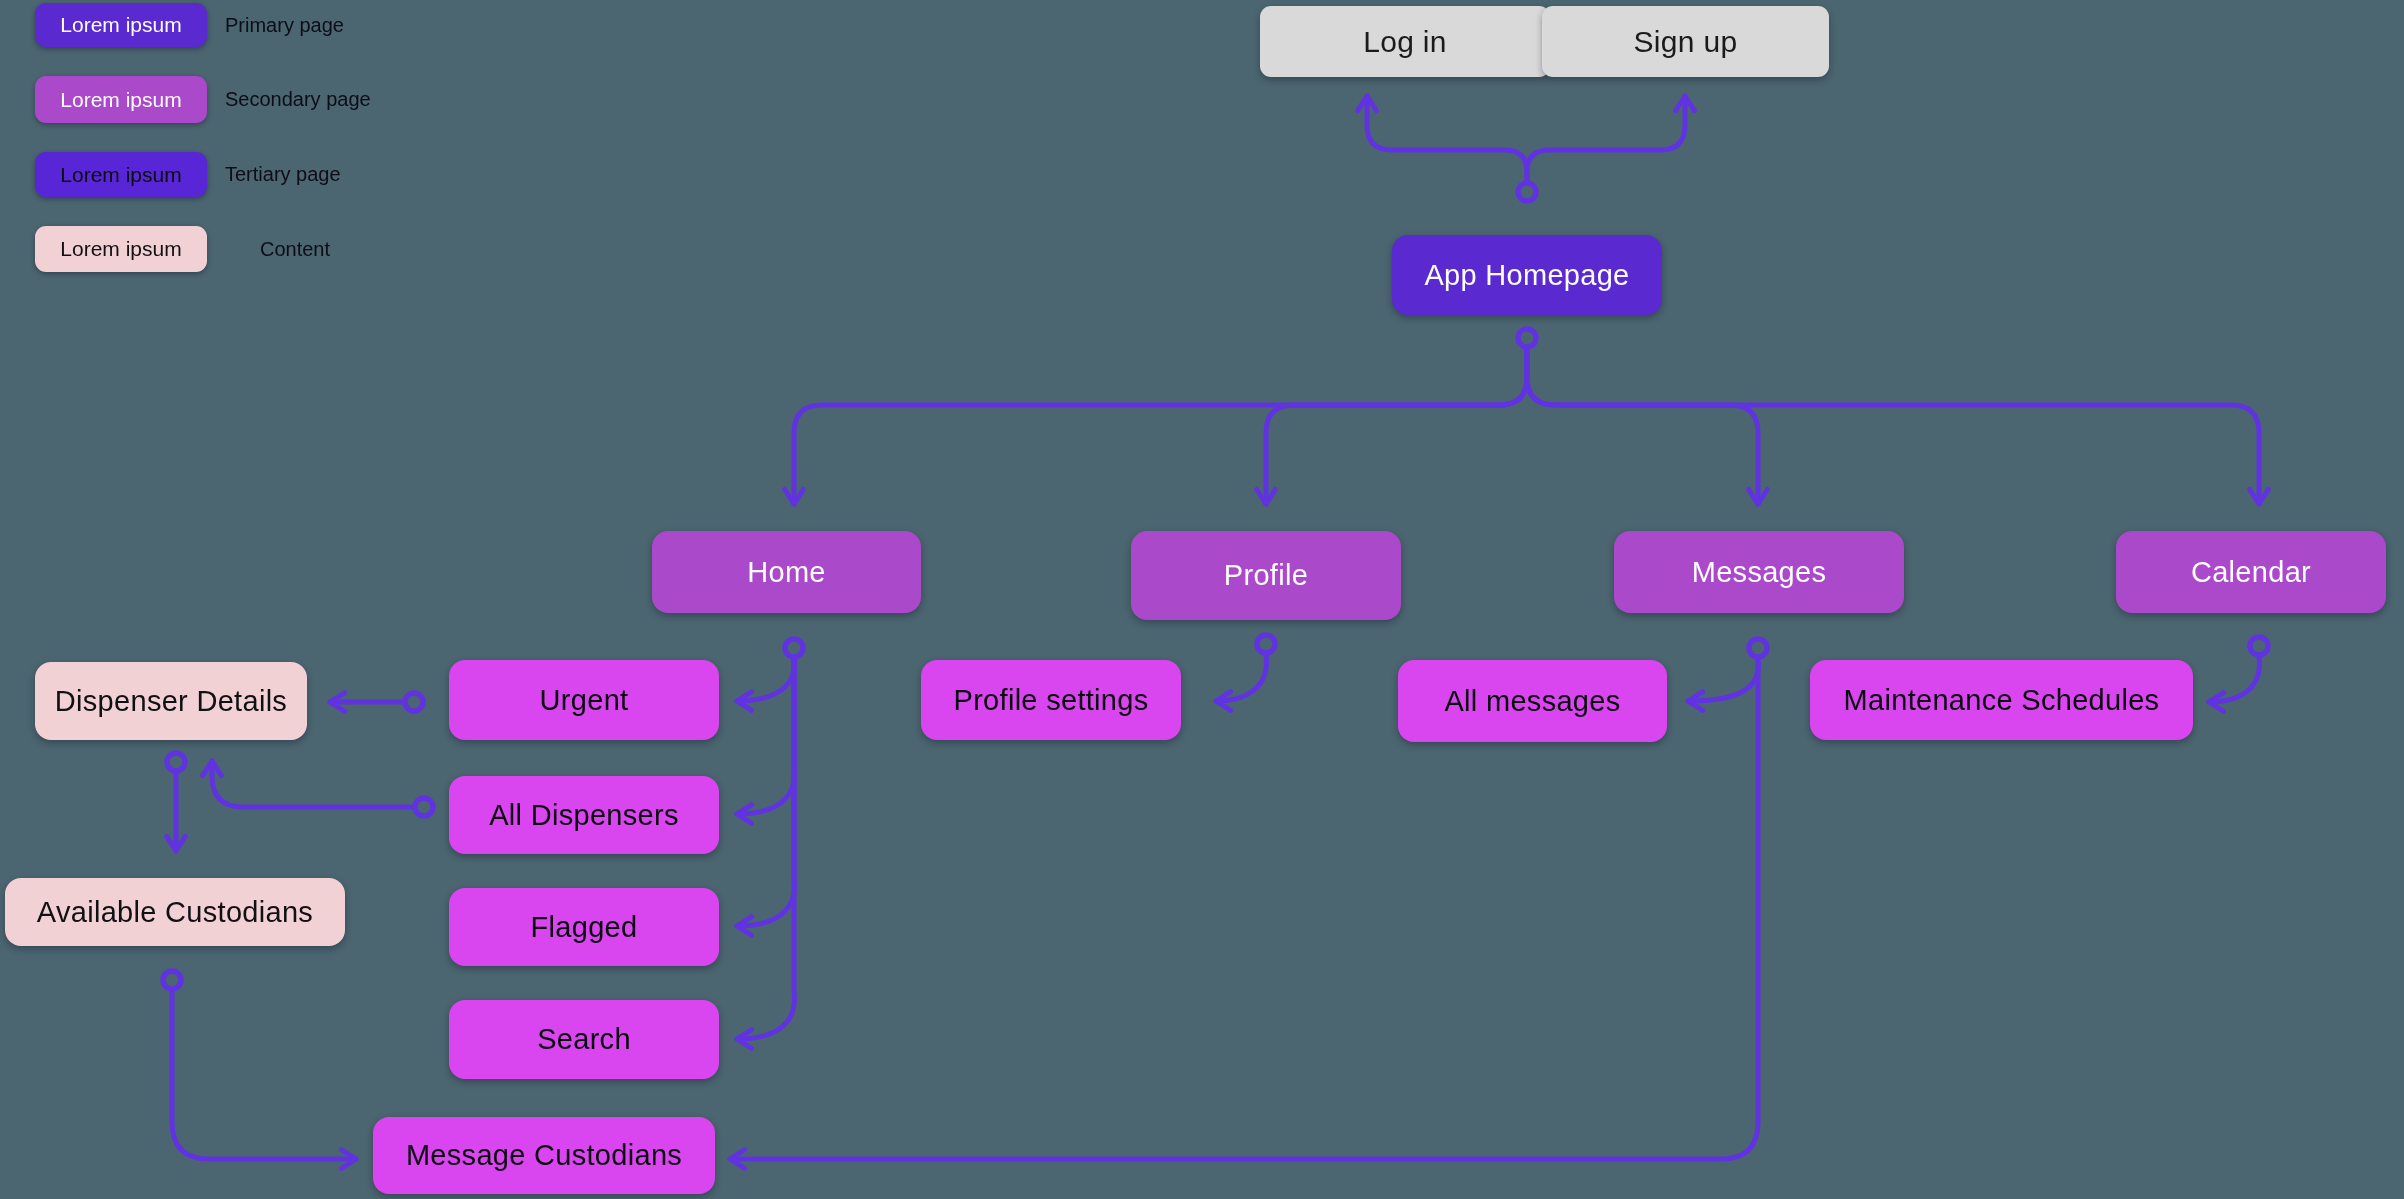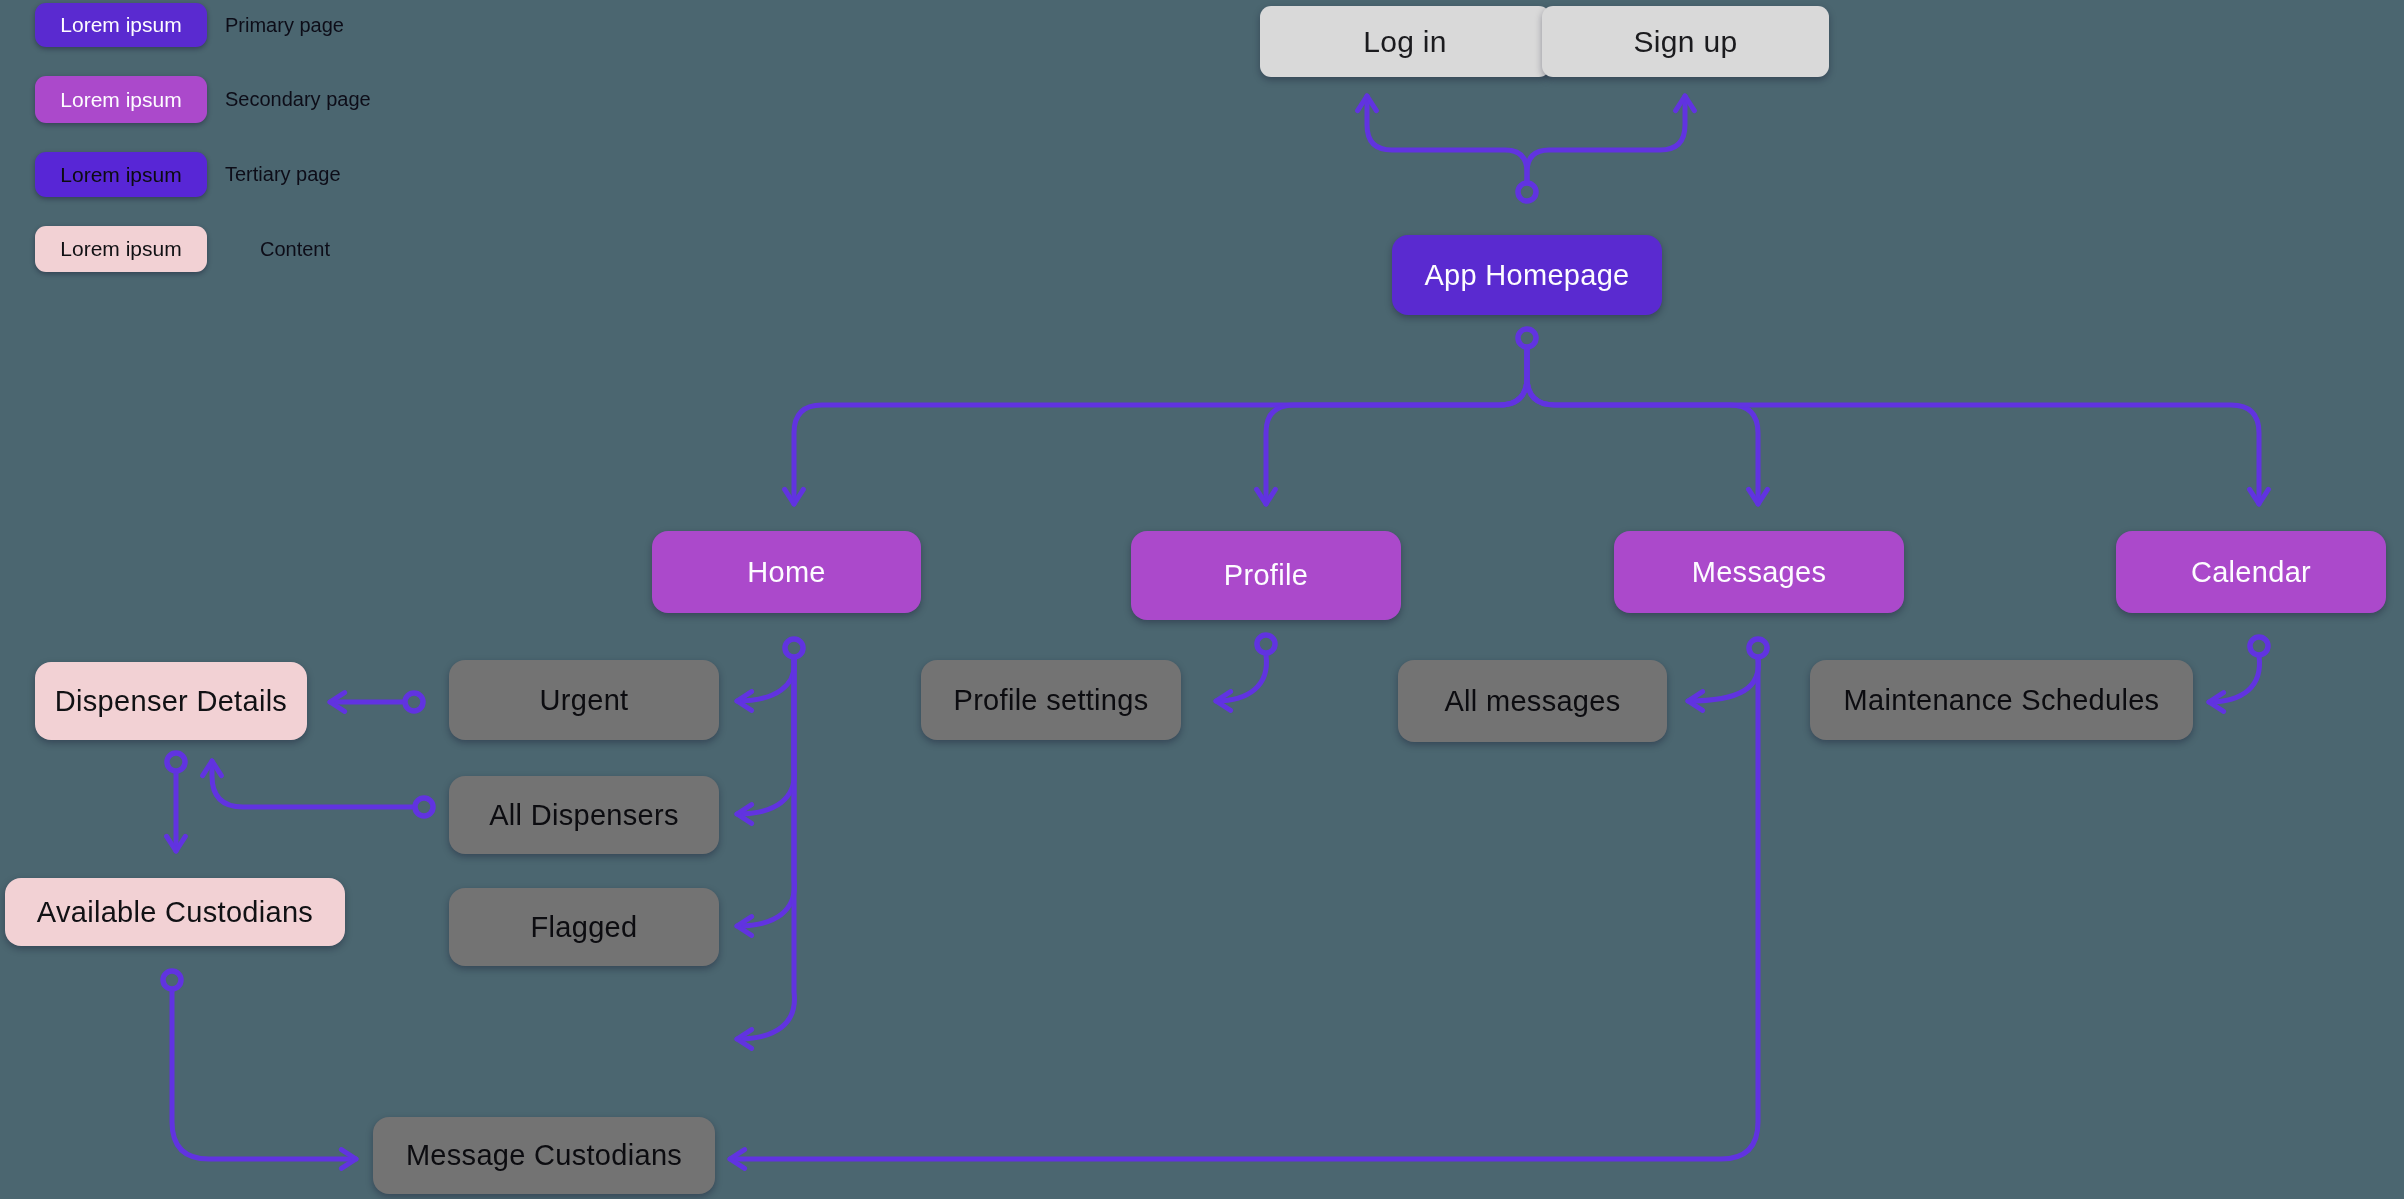--- a/index.html
+++ b/index.html
@@ -15,21 +15,21 @@
     position:absolute;
     display:flex;align-items:center;justify-content:center;
     border-radius:16px;
     z-index:2;
     box-shadow:0 3px 7px rgba(15,15,40,.35);
     font-size:29px;
     letter-spacing:.3px;
   }
   .node.primary{background:#5a2ad0;color:#fdfcff;}
   .node.secondary{background:#ab49cb;color:#fdfcff;}
-  .node.tertiary{background:#737373;color:#0c0c10;}
+  .node.tertiary{background:#d946ef;color:#0c0c10;}
   .node.content{background:#f2d1d4;color:#111114;}
   .node.neutral{background:#d9d9d9;color:#1b1b1e;border-radius:11px;font-size:30px;}
   .node .lbl{white-space:nowrap;}
   .legend{position:absolute;left:0;top:0;z-index:3;}
   .legend-row{position:absolute;}
   .legend-swatch{
     position:absolute;left:0;top:0;width:172px;
     display:flex;align-items:center;justify-content:center;
     border-radius:11px;font-size:21px;
     box-shadow:0 2px 5px rgba(15,15,40,.4);
@@ -162,20 +162,23 @@
   <div class="node tertiary" style="left:1810px;top:660px;width:383px;height:80px;">
     <span class="lbl">Maintenance Schedules</span>
   </div>
 
   <div class="node tertiary" style="left:449px;top:776px;width:270px;height:78px;">
     <span class="lbl">All Dispensers</span>
   </div>
   <div class="node tertiary" style="left:449px;top:888px;width:270px;height:78px;">
     <span class="lbl">Flagged</span>
   </div>
+  <div class="node tertiary" style="left:449px;top:1000px;width:270px;height:79px;">
+    <span class="lbl">Search</span>
+  </div>
 
   <div class="node content" style="left:5px;top:878px;width:340px;height:68px;">
     <span class="lbl">Available Custodians</span>
   </div>
   <div class="node tertiary" style="left:373px;top:1117px;width:342px;height:77px;">
     <span class="lbl">Message Custodians</span>
   </div>
 
 </div>
 

